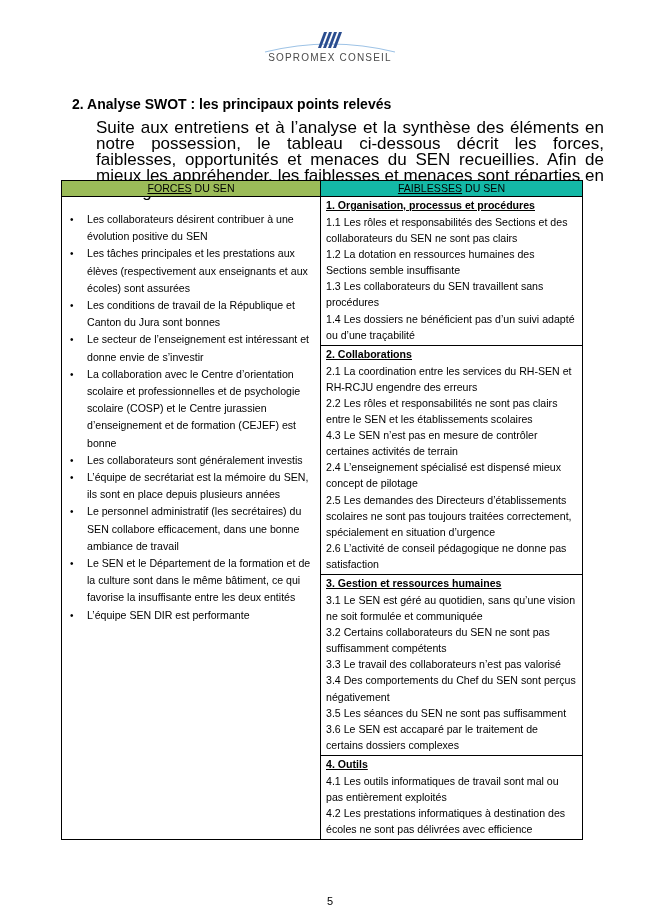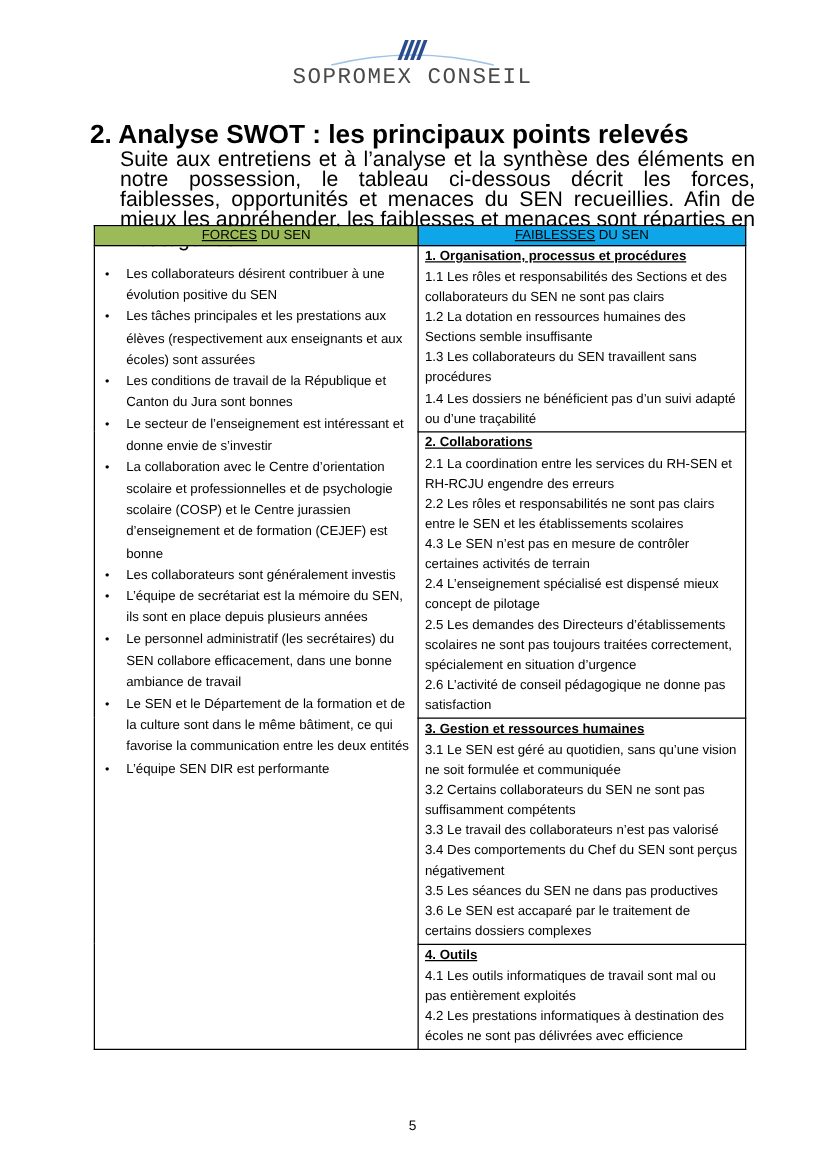--- a/index.html
+++ b/index.html
@@ -1,30 +1,30 @@
 <!DOCTYPE html>
 <html><head>
 <meta charset="utf-8">
 <style>
   html, body { margin:0; padding:0; background:#fff; }
   body { width:660px; height:922px; position:relative; overflow:hidden;
          font-family:"Liberation Sans", "DejaVu Sans", sans-serif; color:#000; }
   .logo { position:absolute; left:0; width:660px; top:28px; text-align:center; }
   .logo svg { display:block; margin:0 auto; }
-  .logo-text { font-family:Liberation Mono, monospace; font-size:18px;
+  .logo-text { font-family:Liberation Sans, sans-serif; font-size:10px;
                letter-spacing:1.2px; color:#4a4a4a; margin-top:-2px; }
-  .section-title { position:absolute; left:72px; top:96px; font-size:21px; font-weight:bold; }
+  .section-title { position:absolute; left:72px; top:96px; font-size:14px; font-weight:bold; }
   .intro { position:absolute; left:96px; top:120px; width:508px; font-size:17px;
            line-height:16px; text-align:justify; }
-  table.swot { position:absolute; left:75px; top:180px; width:522px; border-collapse:collapse;
+  table.swot { position:absolute; left:61px; top:180px; width:522px; border-collapse:collapse;
                font-size:10.6px; table-layout:fixed;padding-left:29px; }
   table.swot td, table.swot th { border:1.3px solid #000; vertical-align:top; padding:0; }
   th.forces-h { background:#9bbb59; font-weight:normal; text-align:center; height:15px;
                 font-size:10.6px; line-height:15px; width:258px; }
-  th.faib-h { background:#0ea5e9; font-weight:normal; text-align:center; height:15px;
+  th.faib-h { background:#14b8a6; font-weight:normal; text-align:center; height:15px;
               font-size:10.6px; line-height:15px; }
   th u, .cat-title u { text-decoration:underline; }
   ul.forces { margin:14px 0 0 0; padding:0 6px 0 0; list-style:none; }
   ul.forces li { position:relative; padding-left:25px; line-height:17.2px; }
   ul.forces li::before { content:"•"; position:absolute; left:8px; top:0; font-size:10px; }
   .cat-cell { padding:1px 4px 2px 5px !important; }
   .cat-title { font-weight:bold; line-height:15px; margin-bottom:1px; }
   .weak { line-height:16.1px; }
   .weak b { font-weight:normal; }
   .page-num { position:absolute; top:895px; left:0; width:660px; text-align:center; font-size:11px; }
@@ -58,21 +58,21 @@
         <td rowspan="4">
           <ul class="forces">
             <li>Les collaborateurs désirent contribuer à une évolution positive du SEN</li>
             <li>Les tâches principales et les prestations aux élèves (respectivement aux enseignants et aux écoles) sont assurées</li>
             <li>Les conditions de travail de la République et Canton du Jura sont bonnes</li>
             <li>Le secteur de l’enseignement est intéressant et donne envie de s’investir</li>
             <li>La collaboration avec le Centre d’orientation scolaire et professionnelles et de psychologie scolaire (COSP) et le Centre jurassien d’enseignement et de formation (CEJEF) est bonne</li>
             <li>Les collaborateurs sont généralement investis</li>
             <li>L’équipe de secrétariat est la mémoire du SEN, ils sont en place depuis plusieurs années</li>
             <li>Le personnel administratif (les secrétaires) du SEN collabore efficacement, dans une bonne ambiance de travail</li>
-            <li>Le SEN et le Département de la formation et de la culture sont dans le même bâtiment, ce qui favorise la communication entre les deux entités</li>
+            <li>Le SEN et le Département de la formation et de la culture sont dans le même bâtiment, ce qui favorise la insuffisante entre les deux entités</li>
             <li>L’équipe SEN DIR est performante</li>
           </ul>
         </td>
         <td class="cat-cell">
           <div class="cat-title"><u>1. Organisation, processus et procédures</u></div>
           <div class="weak"><b>1.1</b><span> Les rôles et responsabilités des Sections et des collaborateurs du SEN ne sont pas clairs</span></div>
           <div class="weak"><b>1.2</b><span> La dotation en ressources humaines des Sections semble insuffisante</span></div>
           <div class="weak"><b>1.3</b><span> Les collaborateurs du SEN travaillent sans procédures</span></div>
           <div class="weak"><b>1.4</b><span> Les dossiers ne bénéficient pas d’un suivi adapté ou d’une traçabilité</span></div>
         </td>
@@ -88,21 +88,21 @@
           <div class="weak"><b>2.6</b><span> L’activité de conseil pédagogique ne donne pas satisfaction</span></div>
         </td>
       </tr>
       <tr>
         <td class="cat-cell">
           <div class="cat-title"><u>3. Gestion et ressources humaines</u></div>
           <div class="weak"><b>3.1</b><span> Le SEN est géré au quotidien, sans qu’une vision ne soit formulée et communiquée</span></div>
           <div class="weak"><b>3.2</b><span> Certains collaborateurs du SEN ne sont pas suffisamment compétents</span></div>
           <div class="weak"><b>3.3</b><span> Le travail des collaborateurs n’est pas valorisé</span></div>
           <div class="weak"><b>3.4</b><span> Des comportements du Chef du SEN sont perçus négativement</span></div>
-          <div class="weak"><b>3.5</b><span> Les séances du SEN ne dans pas productives</span></div>
+          <div class="weak"><b>3.5</b><span> Les séances du SEN ne sont pas suffisamment</span></div>
           <div class="weak"><b>3.6</b><span> Le SEN est accaparé par le traitement de certains dossiers complexes</span></div>
         </td>
       </tr>
       <tr>
         <td class="cat-cell">
           <div class="cat-title"><u>4. Outils</u></div>
           <div class="weak"><b>4.1</b><span> Les outils informatiques de travail sont mal ou pas entièrement exploités</span></div>
           <div class="weak"><b>4.2</b><span> Les prestations informatiques à destination des écoles ne sont pas délivrées avec efficience</span></div>
         </td>
       </tr>

